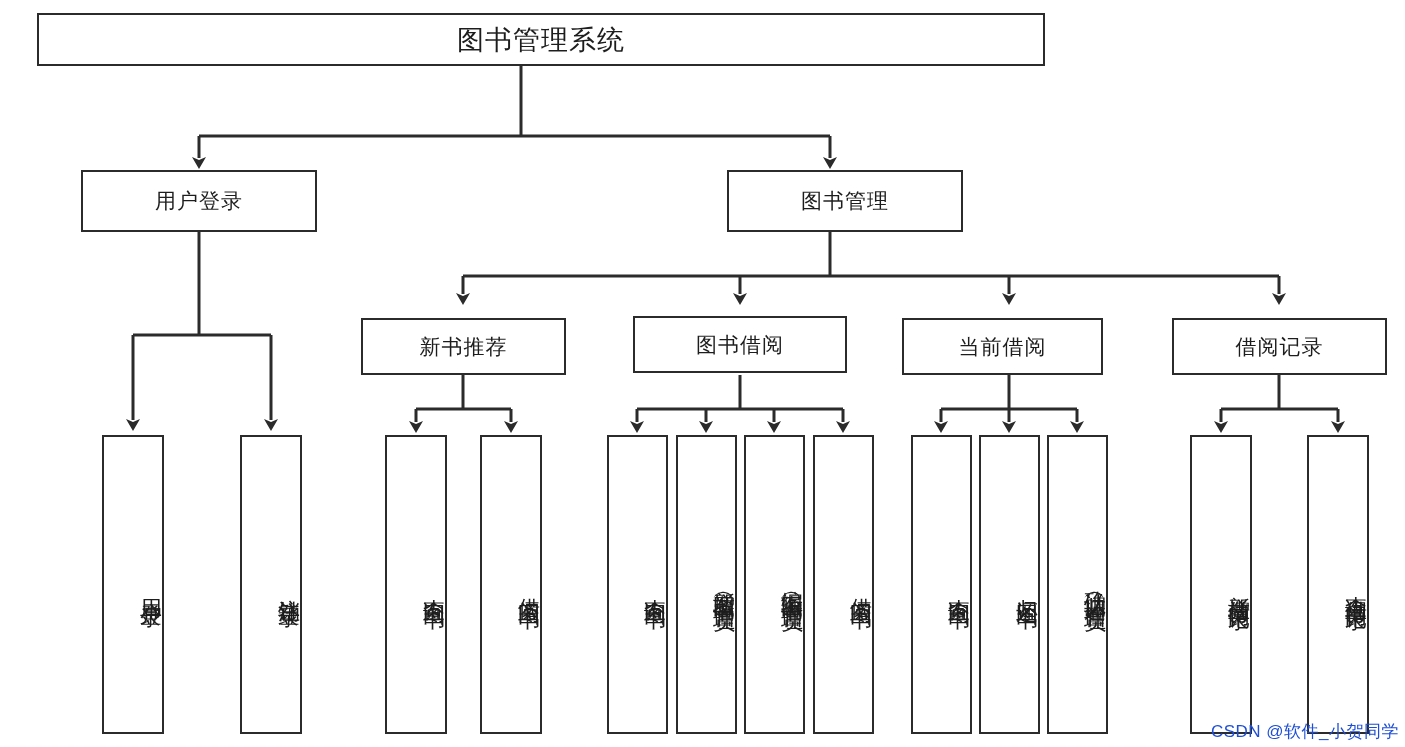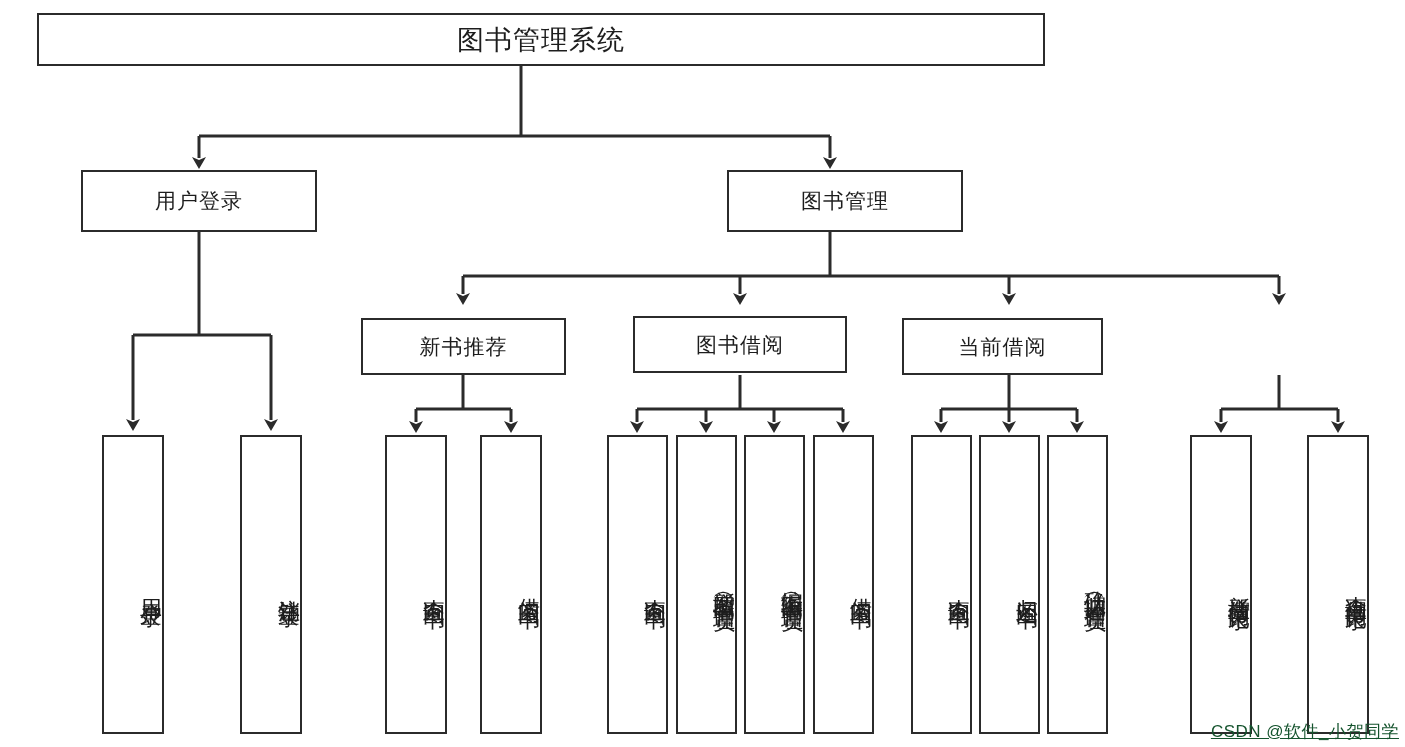--- a/index.html
+++ b/index.html
@@ -33,24 +33,23 @@
     justify-content:center;
   }
   .node.v .vtxt{
     writing-mode:vertical-rl;
     text-orientation:upright;
     display:block;
   }
   #root{left:17px;top:13px;width:1008px;height:53px;font-size:27px;margin-left:20px;}
   #watermark{
     position:absolute;right:6px;bottom:4px;
-    font-size:17px;color:#14532d;
+    font-size:17px;color:#1d4ed8;
     z-index:5;white-space:nowrap;
     letter-spacing:0.5px;
-    text-decoration:underline;
   }
 </style>
 </head>
 <body>
 
 <div id="canvas">
 
   <svg class="lines" viewBox="0 0 1405 747" xmlns="http://www.w3.org/2000/svg">
     <defs>
       <marker id="arw" markerWidth="12" markerHeight="14" refX="1" refY="7" orient="auto" markerUnits="userSpaceOnUse">
@@ -102,20 +101,21 @@
   </svg>
 
   <div class="node h" id="root">图书管理系统</div>
 
   <div class="node h" style="left:81px;top:170px;width:236px;height:62px;">用户登录</div>
   <div class="node h" style="left:727px;top:170px;width:236px;height:62px;">图书管理</div>
 
   <div class="node h" style="left:361px;top:318px;width:205px;height:57px;font-family:Liberation Serif, serif;">新书推荐</div>
   <div class="node h" style="left:633px;top:316px;width:214px;height:57px;">图书借阅</div>
   <div class="node h" style="left:902px;top:318px;width:201px;height:57px;">当前借阅</div>
+  <div class="node h" style="left:1172px;top:318px;width:215px;height:57px;">借阅记录</div>
 
   <div class="node v" style="left:102px;top:435px;width:62px;height:299px;">
     <span class="vtxt">用户登录</span>
   </div>
   <div class="node v" style="left:240px;top:435px;width:62px;height:299px;">
     <span class="vtxt">注销登录</span>
   </div>
 
   <div class="node v" style="left:385px;top:435px;width:62px;height:299px;">
     <span class="vtxt">查询图书</span>

